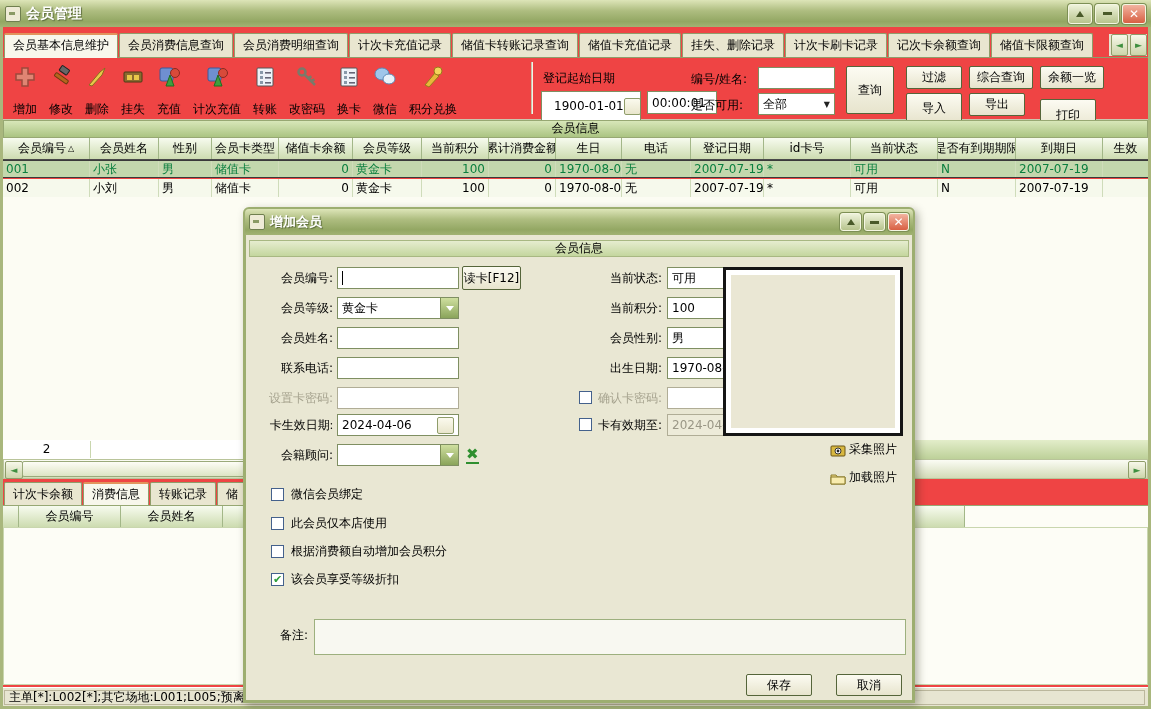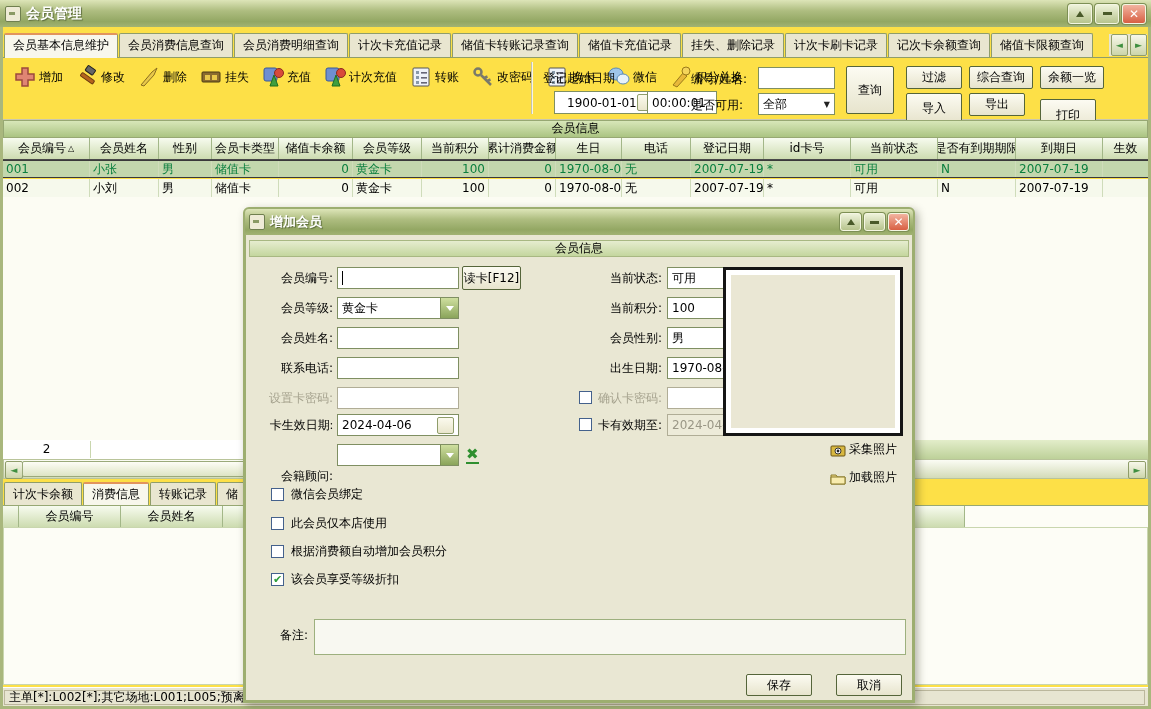--- a/index.html
+++ b/index.html
@@ -1,17 +1,17 @@
 <!DOCTYPE html>
 <html><head>
 <meta charset="utf-8">
 <style>
   html,body{margin:0;padding:0;background:#d0cdb8;}
   body{font-family:"DejaVu Sans","Liberation Sans",sans-serif;font-size:12px;color:#000;}
-  #window{position:relative;width:1151px;height:709px;background:#fde047;overflow:hidden;}
+  #window{position:relative;width:1151px;height:709px;background:#ef4444;overflow:hidden;}
   .abs{position:absolute;}
   
   .frame{background:#a9b77d;}
   
   .titlebar{left:0;top:0;width:1151px;height:27px;background:linear-gradient(180deg,#dde5b8,#aebd80 40%,#93a763 80%,#a2b373);display:flex;align-items:center;padding:0 5px;box-sizing:border-box;}
   .title-text{color:#fff;font-weight:bold;font-size:14px;text-shadow:1px 1px 1px #5a6a3a;margin-left:5px;}
   .app-icon{width:14px;height:14px;background:#eeebd6;border:1px solid #6f7f4f;border-radius:2px;position:relative;}
   .app-icon::after{content:"";position:absolute;left:3px;top:5px;width:6px;height:3px;background:#8a9a65;}
   .tb-btns{display:flex;margin-left:auto;gap:3px;}
   .tb-btn{width:22px;height:18px;border:1px solid #f4f6e2;border-radius:3px;background:linear-gradient(#eef2da,#b7c48d);display:flex;align-items:center;justify-content:center;box-shadow:0 0 0 1px #7d8f55;}
@@ -20,21 +20,21 @@
   .dash{width:9px;height:3px;background:#4a5a2a;}
   
   .tabs{left:3px;top:33px;width:1145px;height:25px;display:flex;align-items:flex-end;border-bottom:1px solid #8f9d6a;box-sizing:border-box;gap:1px;padding-left:1px;}
   .tab{border:1px solid #8f9d6a;border-bottom:none;background:#e9e6d0;padding:3px 8px;border-radius:2px 2px 0 0;white-space:nowrap;}
   .tab.active{background:#f8f7ec;border-top:2px solid #e2945c;margin-bottom:-1px;padding-bottom:4px;padding-top:2px;}
   .tab-scroll{position:absolute;right:1px;top:1px;display:flex;gap:2px;background:#e7e5d1;padding-left:2px;}
   .scroll-btn{width:15px;height:20px;border:1px solid #8f9d6a;border-radius:2px;background:linear-gradient(#f7f8ea,#ccd5aa);color:#3f8f3f;font-size:9px;display:flex;align-items:center;justify-content:center;}
   
   .toolbar{left:3px;top:58px;width:1145px;height:62px;border-bottom:1px solid #cac7af;box-sizing:border-box;}
   .tool-buttons{position:absolute;left:4px;top:5px;display:flex;}
-  .tool-btn{display:flex;flex-direction:row;align-items:center;gap:2px;padding:2px 6px;}
+  .tool-btn{display:flex;flex-direction:column;align-items:center;gap:12px;padding:2px 6px;}
   .tool-btn svg{width:24px;height:24px;}
   .v-sep{position:absolute;left:528px;top:4px;width:0;height:52px;border-left:1px solid #c6c3ab;border-right:1px solid #f5f4e8;}
   .flabel{position:absolute;white-space:nowrap;}
   .field{box-sizing:border-box;border:1px solid #7f8f62;background:#fff;display:flex;align-items:center;padding:0 4px;white-space:nowrap;overflow:hidden;}
   .date-btn{width:15px;height:15px;border:1px solid #8f9d6a;background:linear-gradient(#fbfaee,#e9e6cc);border-radius:2px;margin-left:auto;flex:none;}
   .btn{box-sizing:border-box;border:1px solid #55653a;background:linear-gradient(#fcfbf2,#e7e4cd);border-radius:2px;display:flex;align-items:center;justify-content:center;white-space:nowrap;}
   .dd-flat-arrow{margin-left:auto;font-size:8px;color:#222;}
   
   .band{left:3px;top:120px;width:1145px;height:18px;background:linear-gradient(#d8e7b9,#abc482);border:1px solid #97a873;box-sizing:border-box;text-align:center;line-height:15px;}
   .ghead{left:3px;top:138px;width:1145px;height:22px;display:flex;background:linear-gradient(#f7fbef,#cddcb0);border-bottom:1px solid #4a4a4a;box-sizing:border-box;overflow:hidden;}
@@ -218,21 +218,21 @@
         <svg viewBox="0 0 24 24">
             <path d="M4 20 L14 8 l4 3 L8 22z" fill="#e8b83a" stroke="#9a7a1a"></path>
             <circle cx="17" cy="6" r="4" fill="#f4d45a" stroke="#9a7a1a"></circle>
           </svg>
         <span>积分兑换</span>
       </div>
     </div>
     <div class="v-sep"></div>
 
     <div class="flabel" style="left:540px;top:12px;">登记起始日期</div>
-    <div class="field abs" style="left:551px;top:33px;width:100px;height:23px;padding-left:12px;">
+    <div class="field abs" style="left:538px;top:33px;width:100px;height:30px;padding-left:12px;">
       <span>1900-01-01</span>
       <span class="date-btn"></span>
     </div>
     <div class="field abs" style="left:644px;top:33px;width:70px;height:23px;">
       <span>00:00:01</span>
     </div>
 
     <div class="flabel" style="left:688px;top:13px;">编号/姓名:</div>
     <div class="field abs" style="left:755px;top:9px;width:77px;height:22px;">
       <span></span>
@@ -398,21 +398,21 @@
     <div class="field din" style="left:91px;top:177px;width:122px;border-color:#b0ad96;">
         <span></span>
       </div>
 
     <div class="dlbl" style="left:5px;top:204px;font-family:Liberation Serif, serif;">卡生效日期:</div>
     <div class="field din" style="left:91px;top:204px;width:122px;">
       <span>2024-04-06</span>
       <span class="date-btn"></span>
     </div>
 
-    <div class="dlbl" style="left:5px;top:234px;margin-top:21px;">会籍顾问:</div>
+    <div class="dlbl" style="left:5px;top:234px;">会籍顾问:</div>
     <div class="field din" style="left:91px;top:234px;width:122px;padding-right:0;">
       <span></span>
       <span class="dd-btn"></span>
     </div>
     <div class="clear-x" style="left:220px;top:237px;">✖</div>
 
     <div class="dlbl-r" style="left:330px;top:57px;">当前状态:</div>
     <div class="field din" style="left:421px;top:57px;width:120px;padding-right:0;">
       <span>可用</span>
       <span class="dd-btn"></span>

